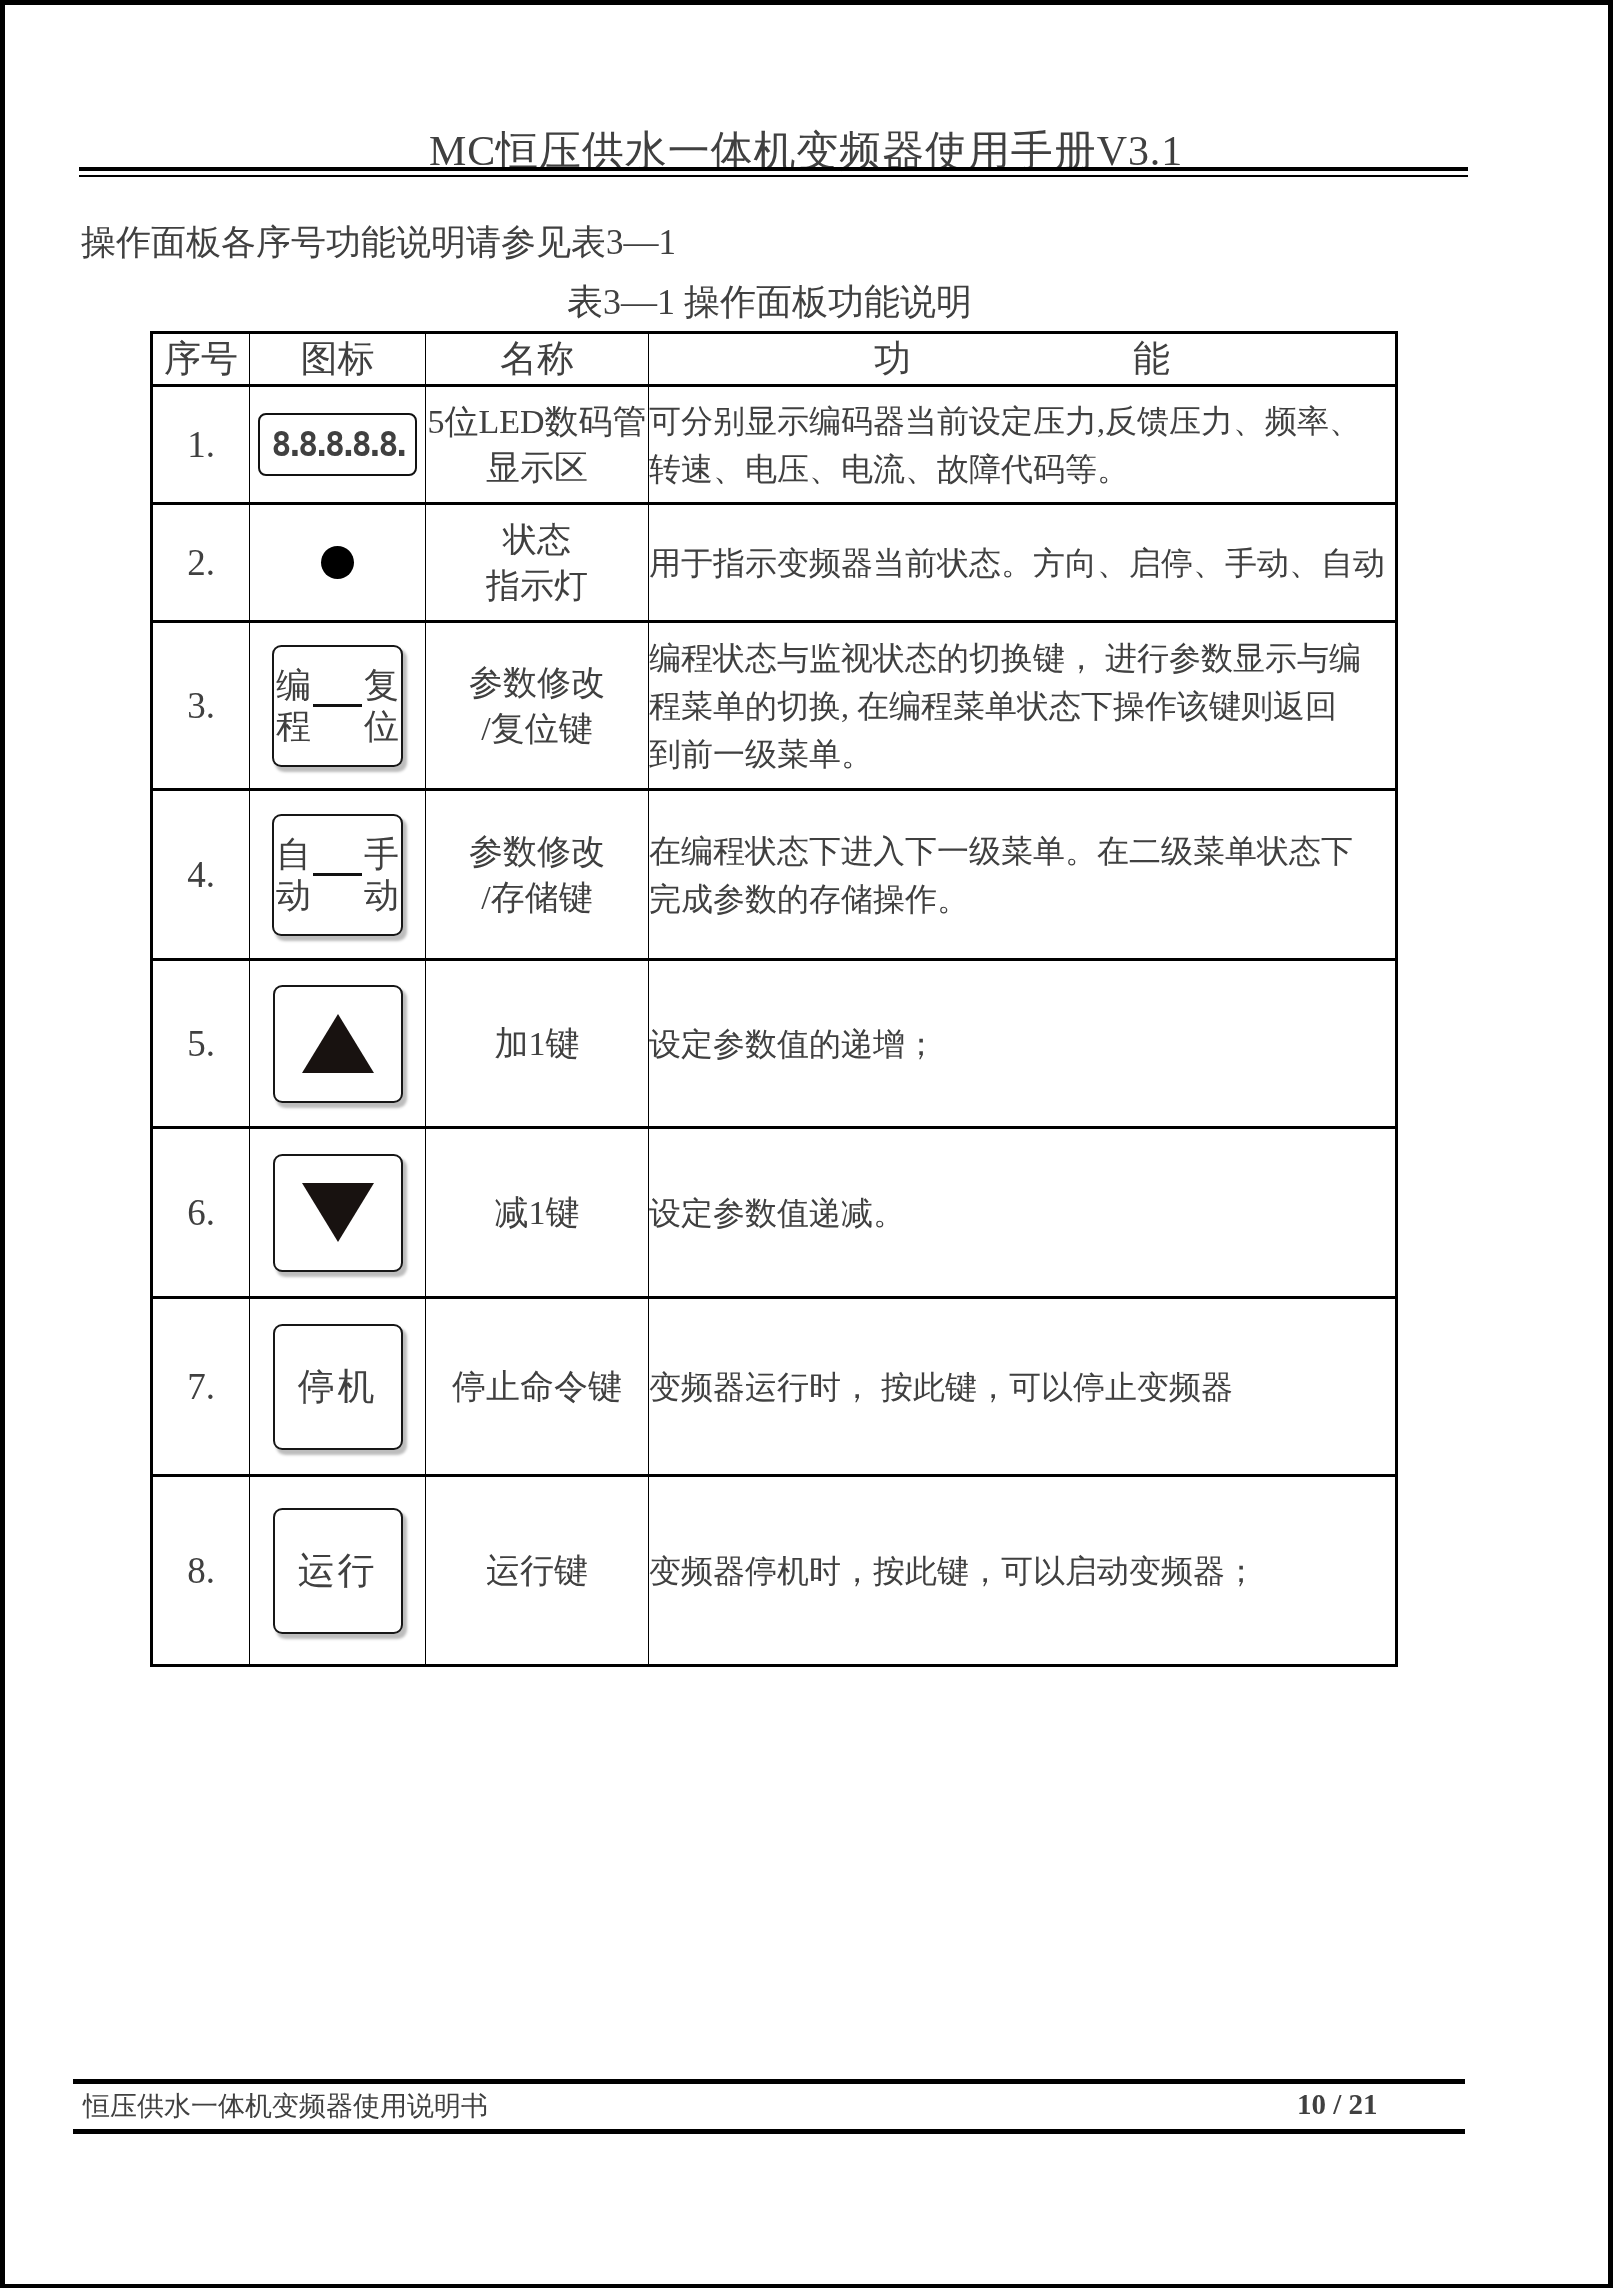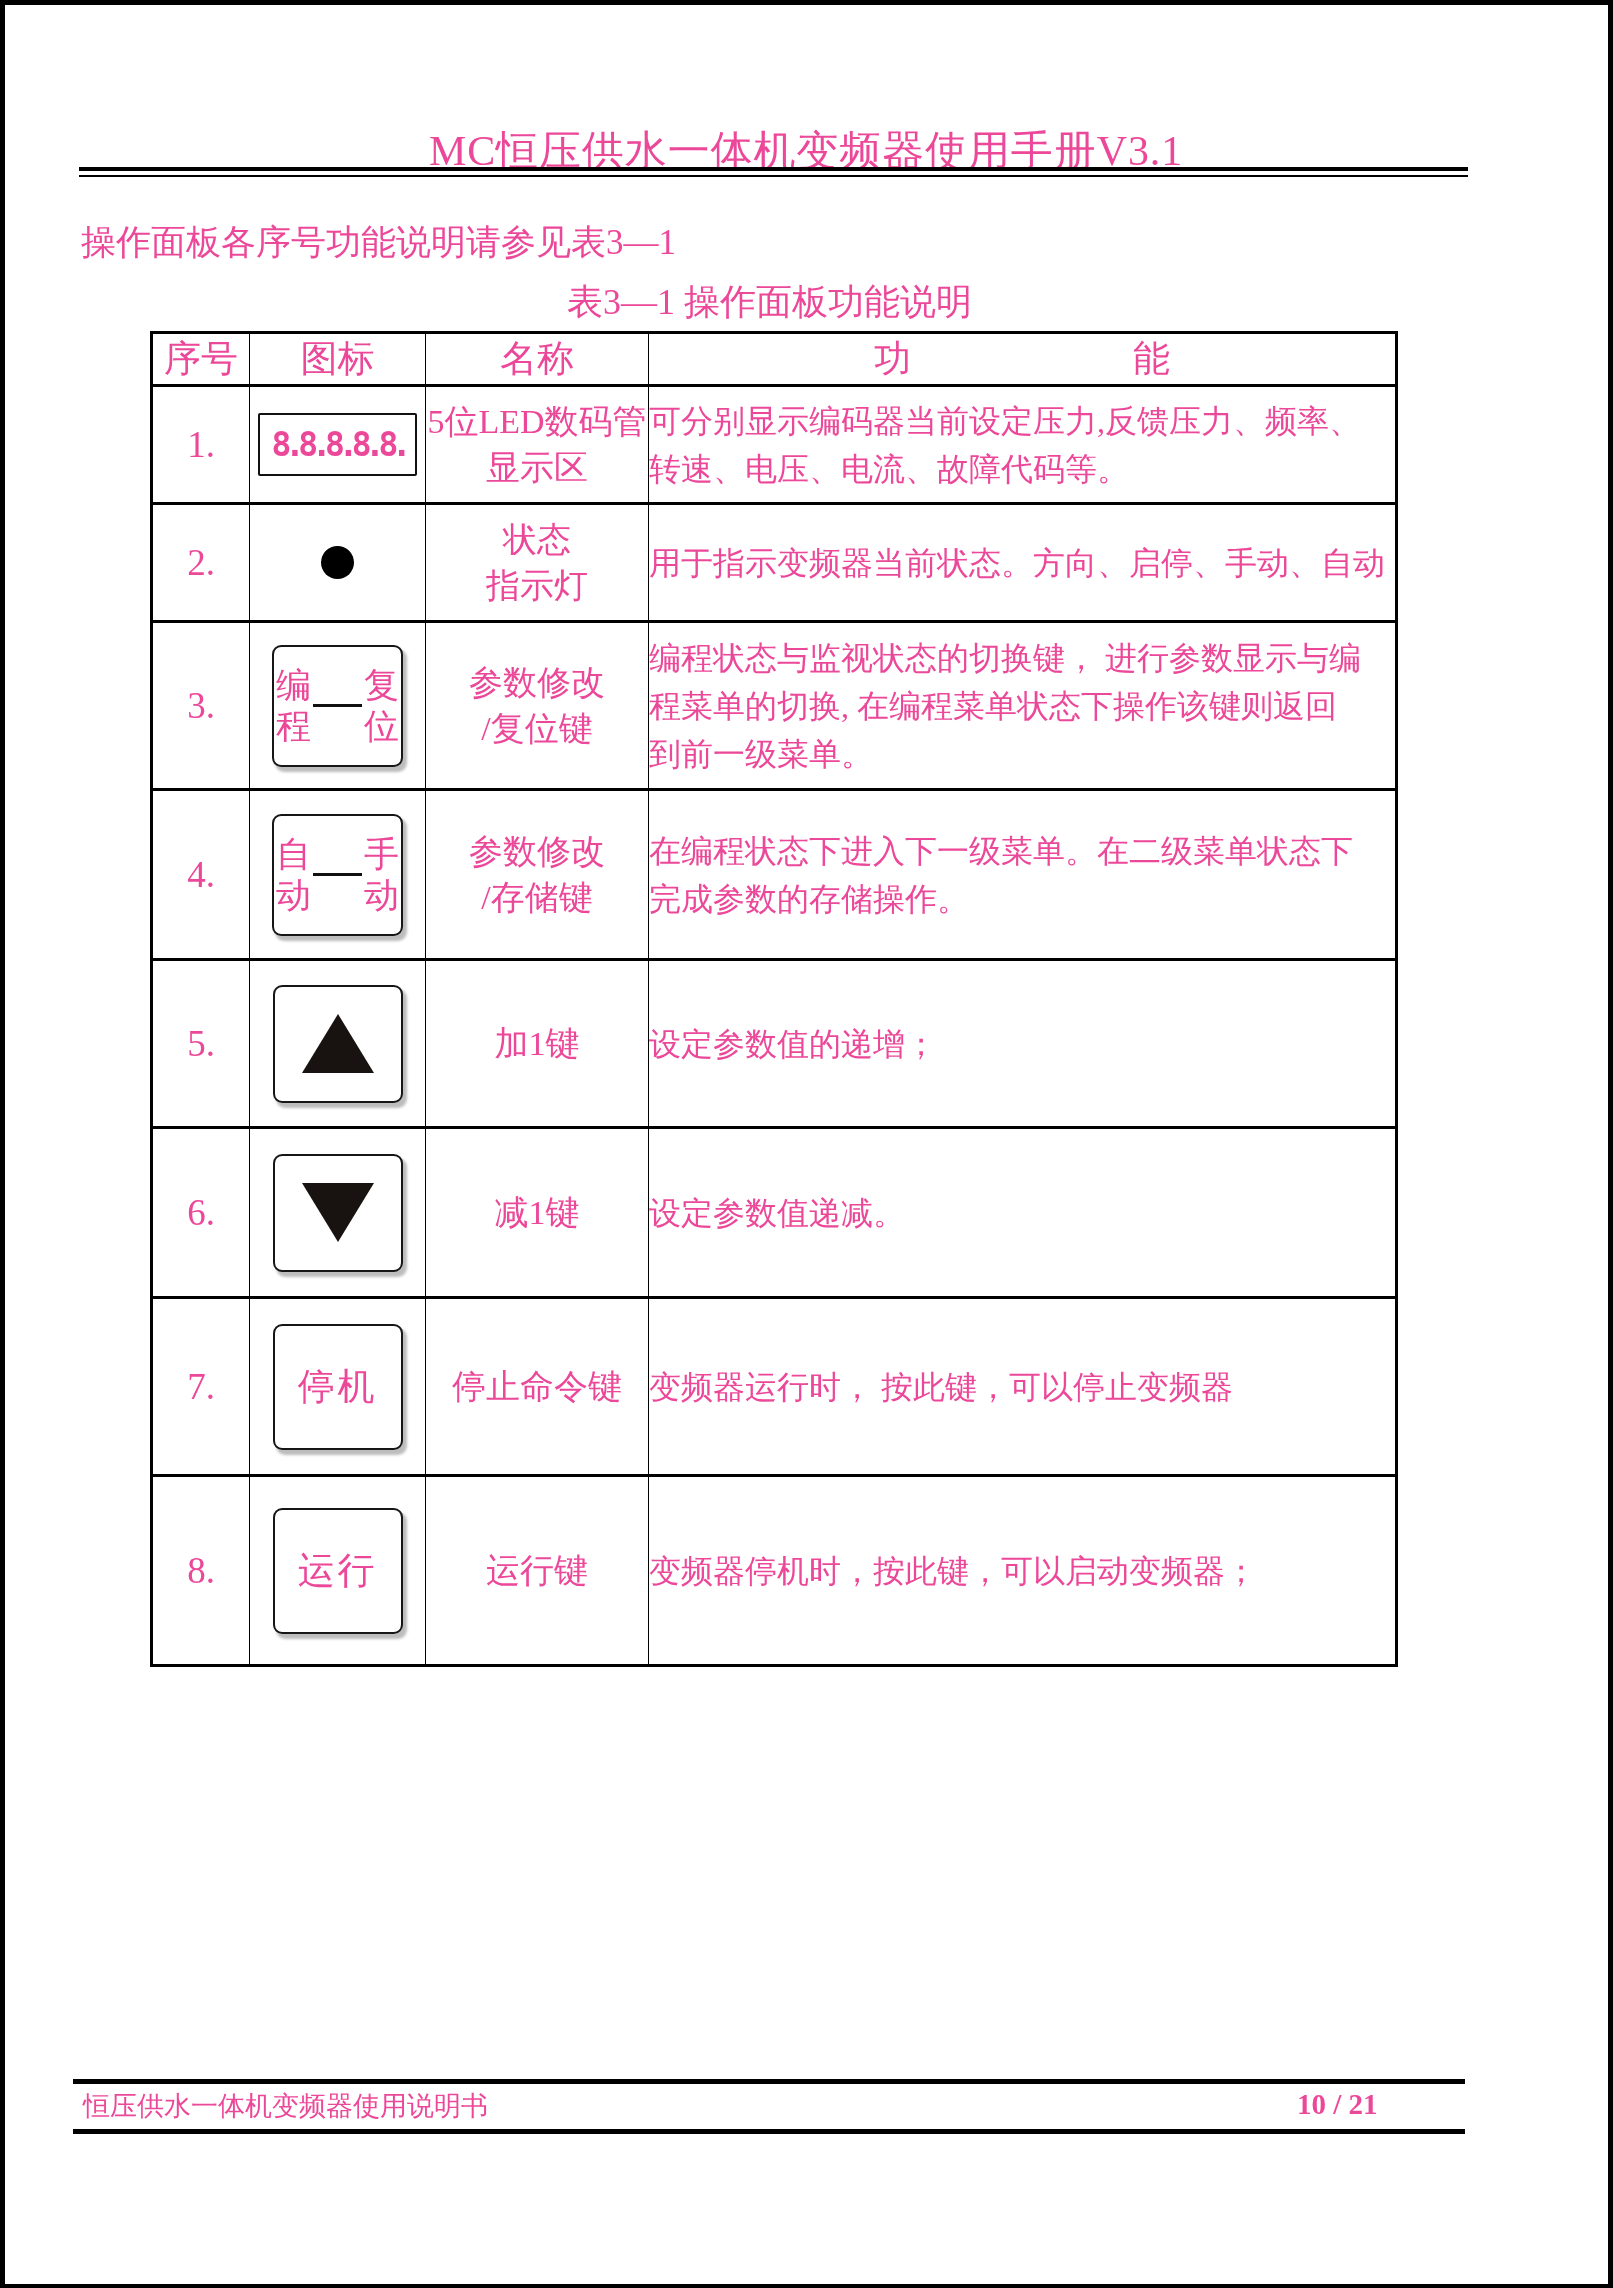--- a/index.html
+++ b/index.html
@@ -1,19 +1,19 @@
 <!DOCTYPE html>
 <html style="font-size:14.8px"><head>
 <meta charset="utf-8">
 <style>
   html,body{margin:0;padding:0;background:#e8e8e8;}
   .page{
     position:relative;width:1613px;height:2289px;background:#ffffff;
     border:5.5px solid #000;box-sizing:border-box;margin:0 auto;
-    font-family:"Liberation Serif","DejaVu Serif",serif;color:#ec4899;overflow:hidden;
+    font-family:"Liberation Serif","DejaVu Serif",serif;color:#404040;overflow:hidden;
   }
   .header-title{position:absolute;left:0;width:1602px;top:118px;text-align:center;
     font-size:42px;letter-spacing:0.9px;white-space:pre;}
   .header-rule{position:absolute;left:74px;width:1389px;top:162px;height:3.7px;
     border-top:4.6px solid #000;border-bottom:2.8px solid #000;}
   .intro{position:absolute;left:76px;top:214px;font-size:35px;white-space:pre;}
   .caption{position:absolute;left:145px;width:1239px;top:273px;text-align:center;font-size:36px;white-space:pre;}
 
   .panel-table{position:absolute;left:145px;top:326px;width:1239px;
     border-collapse:collapse;table-layout:fixed;border:3.7px solid #000;}
@@ -21,21 +21,21 @@
     vertical-align:middle;padding:0;overflow:hidden;}
   .panel-table thead tr{height:51px;}
   .panel-table th{font-size:37px;font-weight:normal;text-align:center;white-space:pre;}
   .c1{width:96px;} .c2{width:175px;} .c3{width:222px;} .c4{width:746px;}
   .num-cell{text-align:center;font-size:37px;}
   .icon-cell{text-align:center;}
   .name-cell{text-align:center;font-size:34px;line-height:1.35;white-space:pre;}
   .func-cell{text-align:left;font-size:32px;line-height:1.5;white-space:pre;padding-left:13px;}
 
   .led-box{display:inline-flex;align-items:center;justify-content:center;
-    width:155px;height:59px;border:2.8px solid #111;border-radius:2px;background:#fff;}
+    width:155px;height:59px;border:2.8px solid #111;border-radius:8px;background:#fff;}
   .led-digits{font-family:"DejaVu Sans Mono",monospace;font-weight:bold;font-size:33px;
     letter-spacing:-6.5px;padding-left:1.8px;white-space:pre;}
   .led-dot{display:inline-block;width:33px;height:33px;border-radius:50%;background:#000;vertical-align:middle;}
 
   .key{display:inline-flex;flex-direction:row;align-items:center;justify-content:center;
     border:2.8px solid #161616;border-radius:9.2px;background:#fff;box-shadow:3.7px 4.6px 2.8px #bdbdbd;}
   .key.dual{width:127px;height:118px;font-size:35px;line-height:41px;}
   .key-rule{width:89px;height:2.8px;background:#111;margin:0.9px 0;}
   .key.single{width:126px;height:122px;font-size:37px;letter-spacing:2.8px;}
   .key.arrowk{width:126px;height:114px;}

